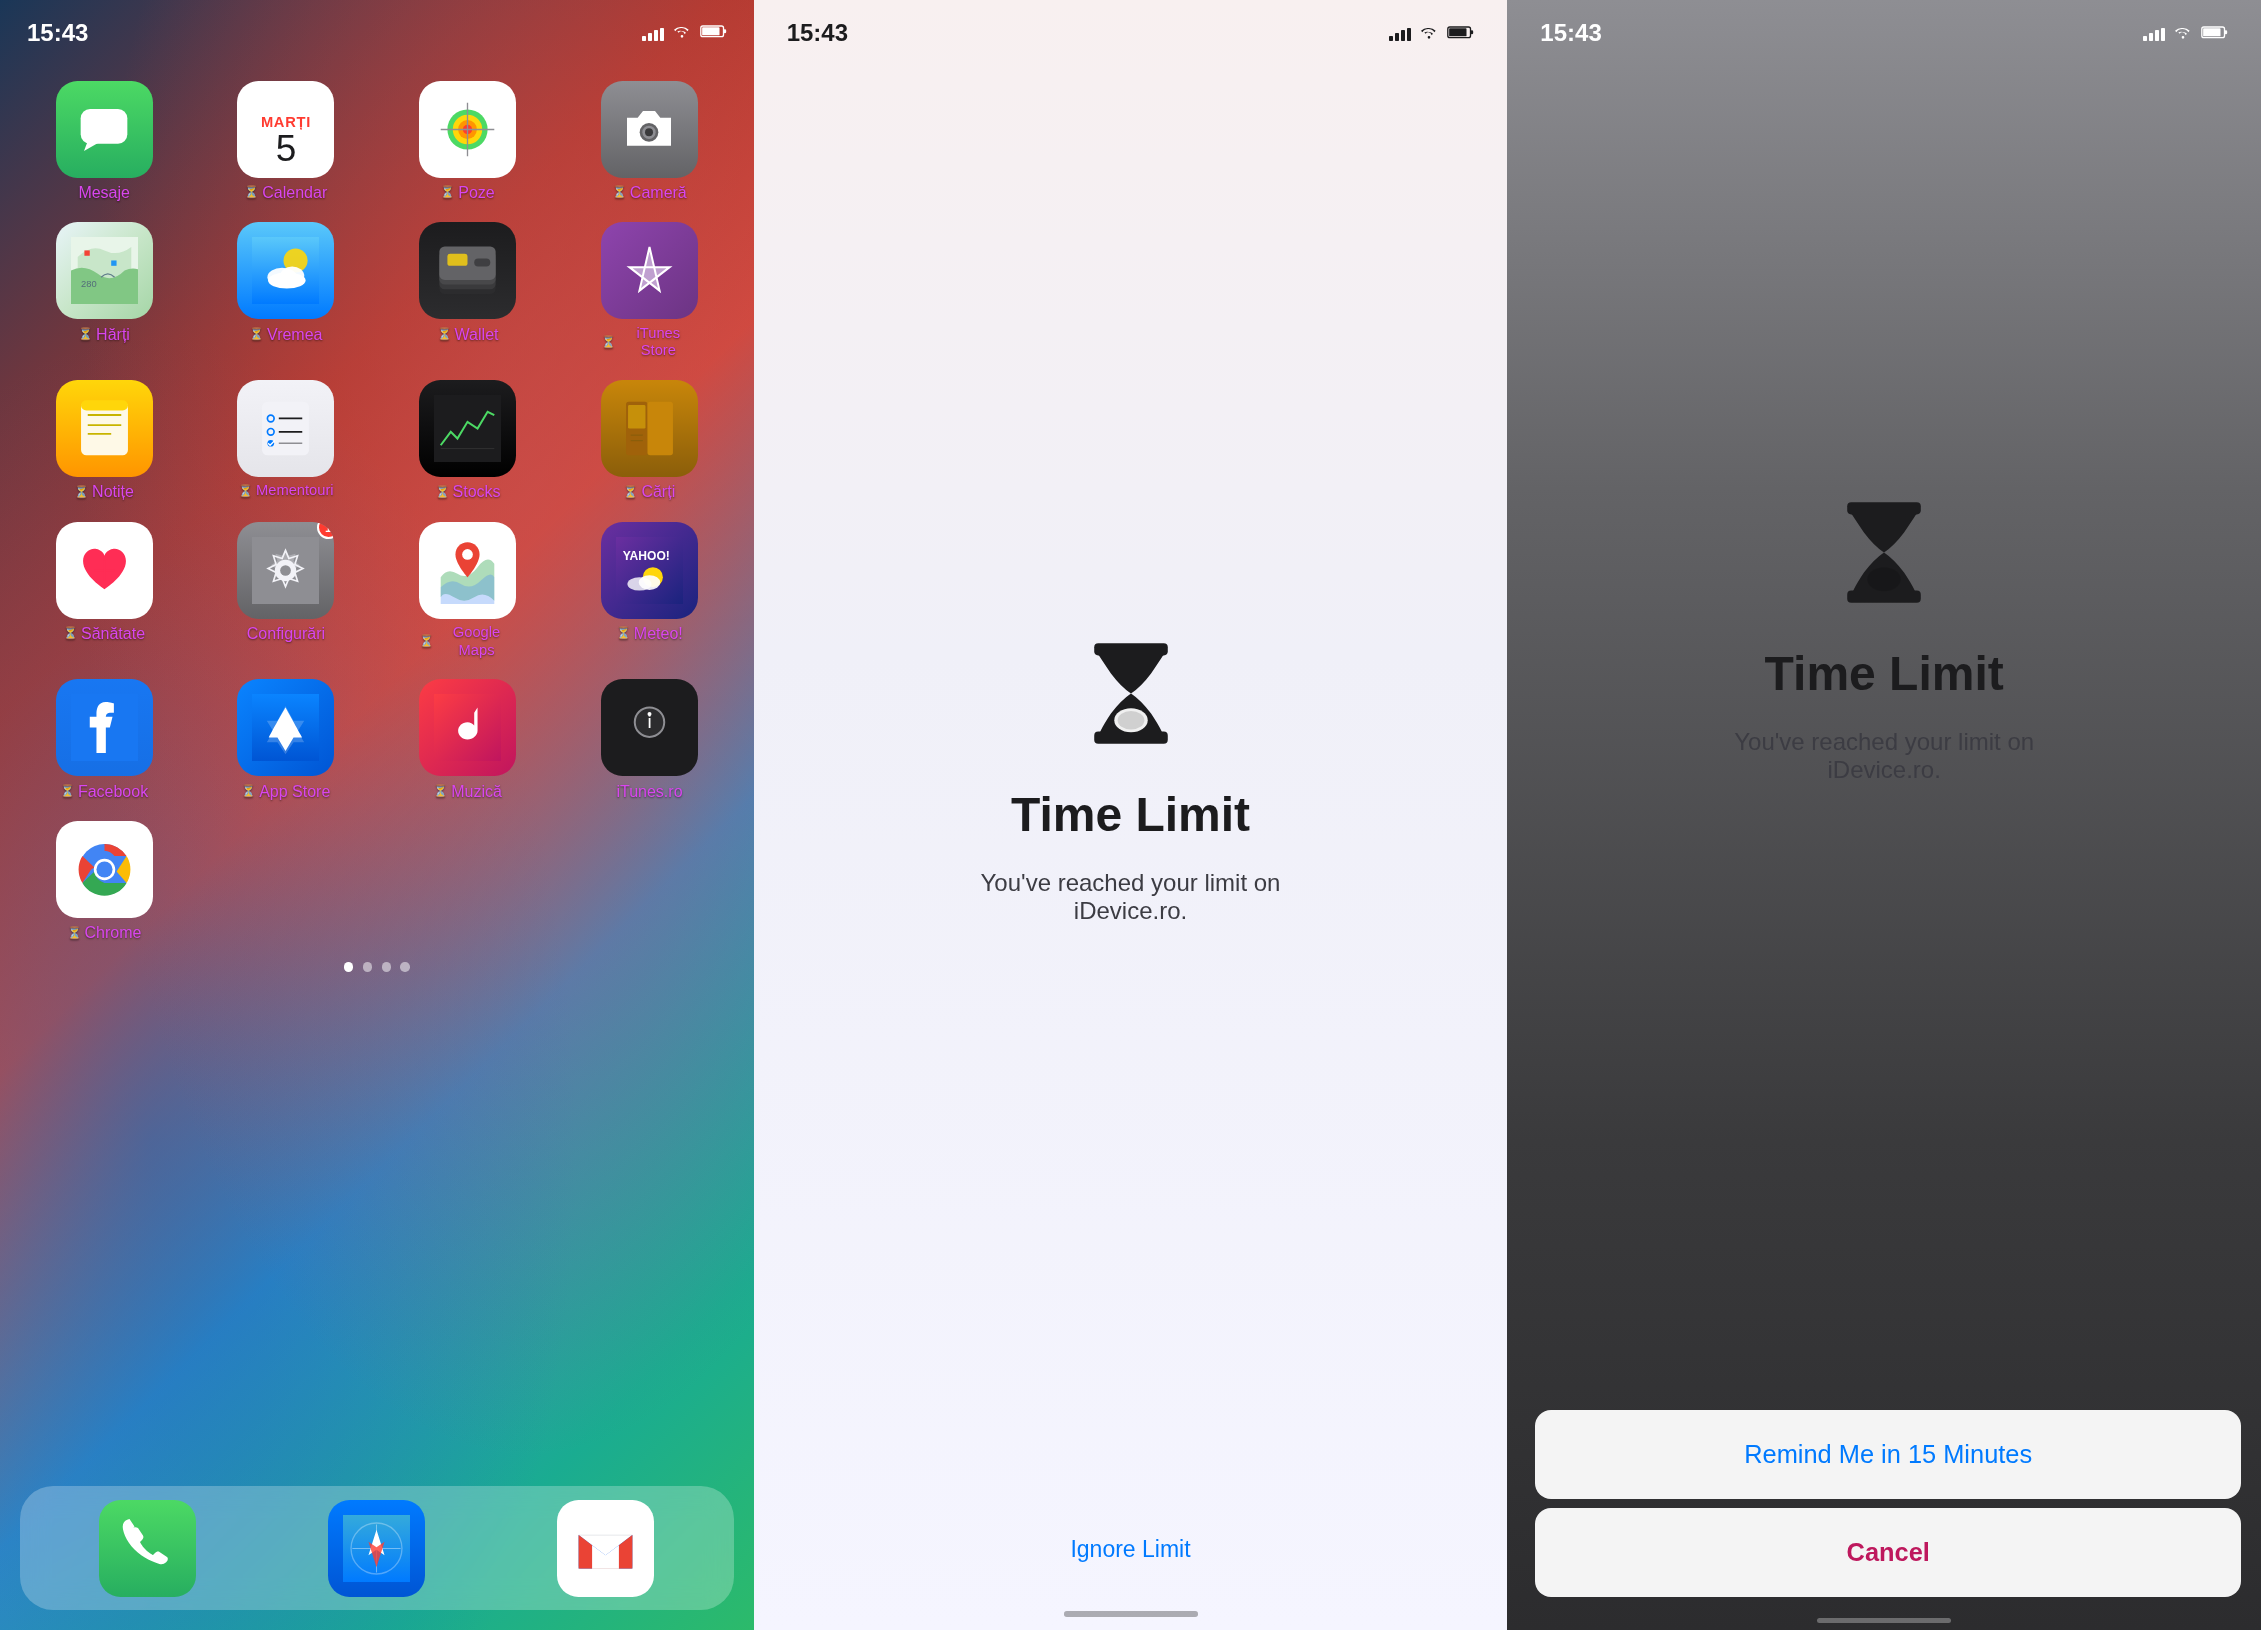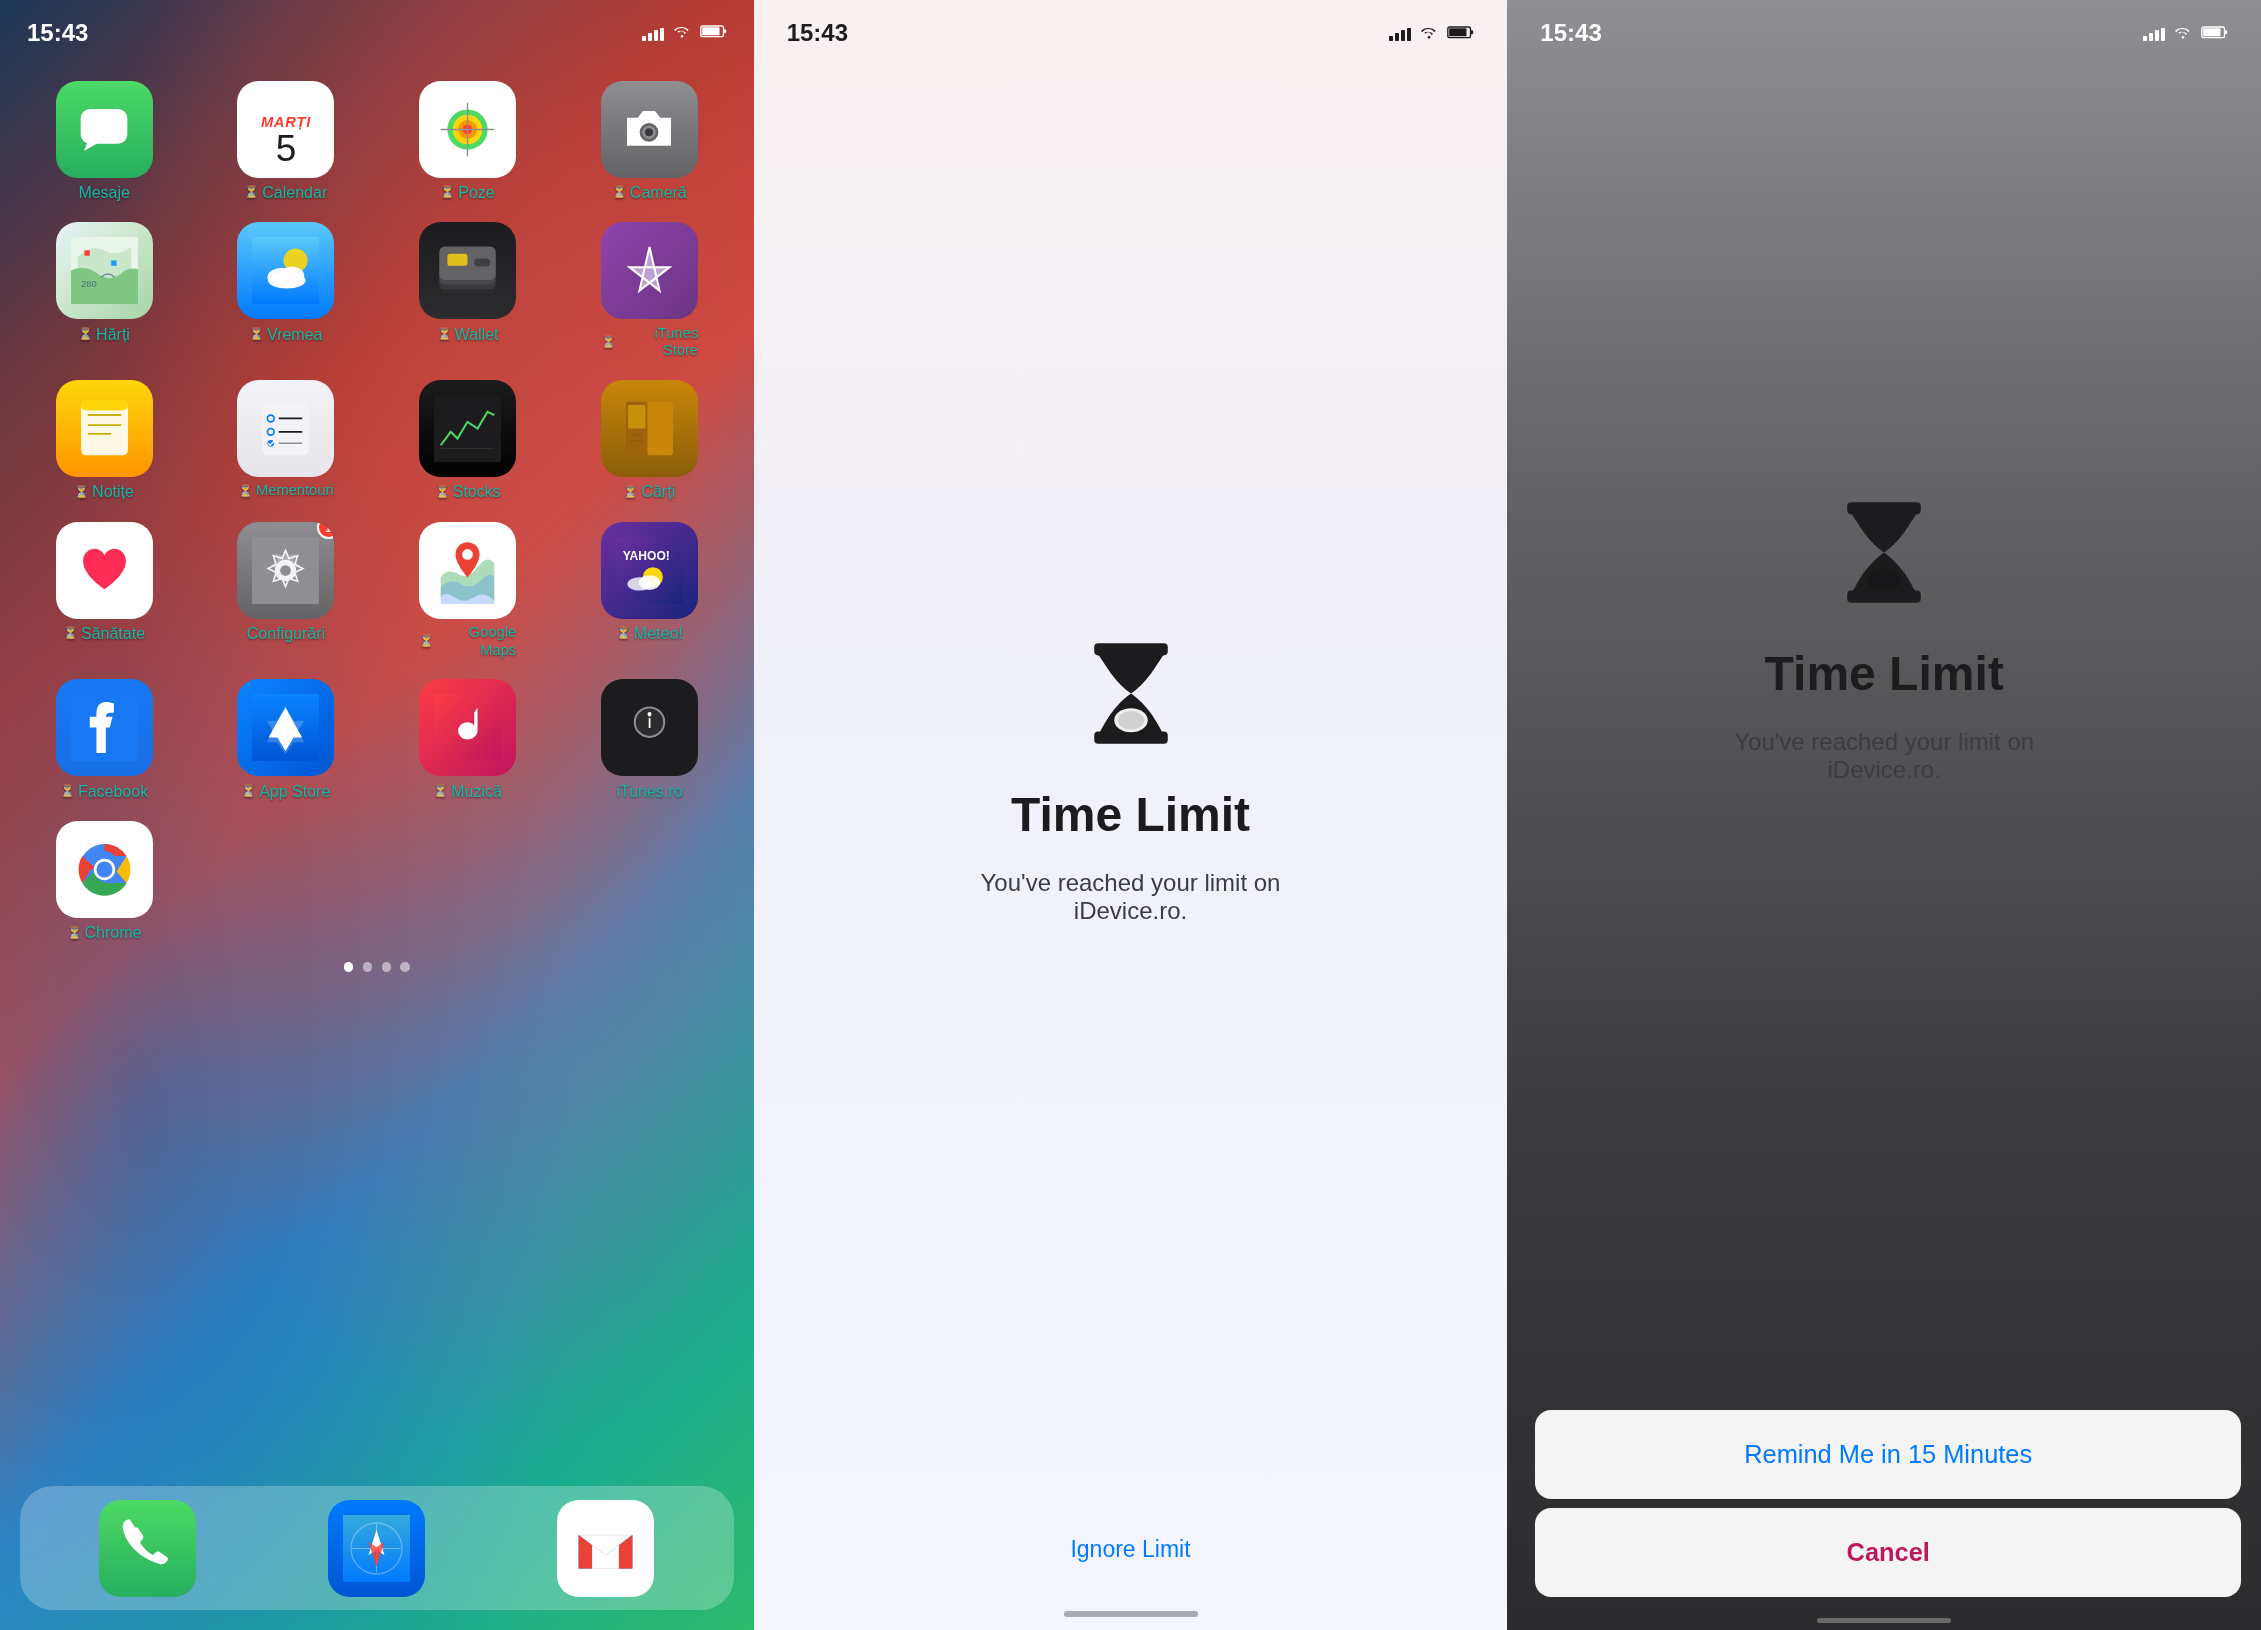--- a/index.html
+++ b/index.html
@@ -89,22 +89,22 @@
       border-radius: 21.4px;
       display: flex;
       align-items: center;
       justify-content: center;
       position: relative;
       overflow: hidden;
       flex-shrink: 0;
     }
     .app-label {
       font-size: 16px;
-      color: #14b8a6;
-      text-align: right;
+      color: #d946ef;
+      text-align: center;
       text-shadow: 0 0.7px 2px rgba(0,0,0,0.5);
       line-height: 1.2;
       max-width: 97px;
     }
     .app-label-small {
       font-size: 14.7px;
     }
     .restricted-label {
       display: flex;
       align-items: center;
@@ -372,21 +372,20 @@
       padding-bottom: 10.7px;
       color: #1c1c1e;
     }
     .cal-month {
       font-size: 14.7px;
       color: #ff3b30;
       font-weight: 600;
       margin-bottom: 0px;
       text-transform: uppercase;
       letter-spacing: 0.7px;
-      font-style: italic;
     }
     .cal-day {
       font-size: 37px;
       font-weight: 300;
       color: #1c1c1e;
       line-height: 1;
     }
 
   </style>
 </head>

